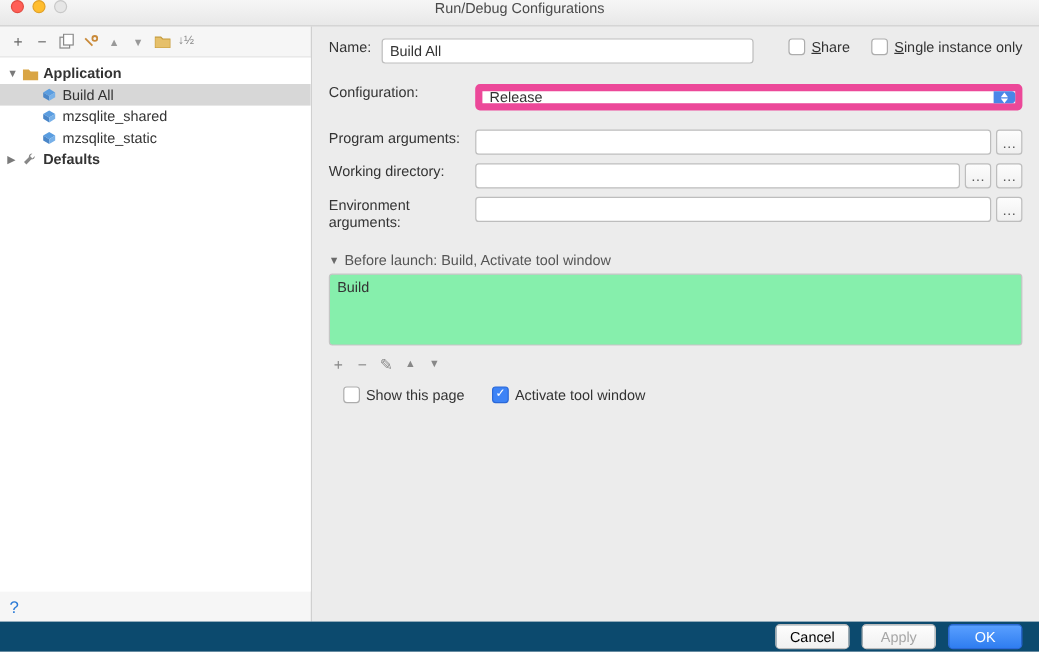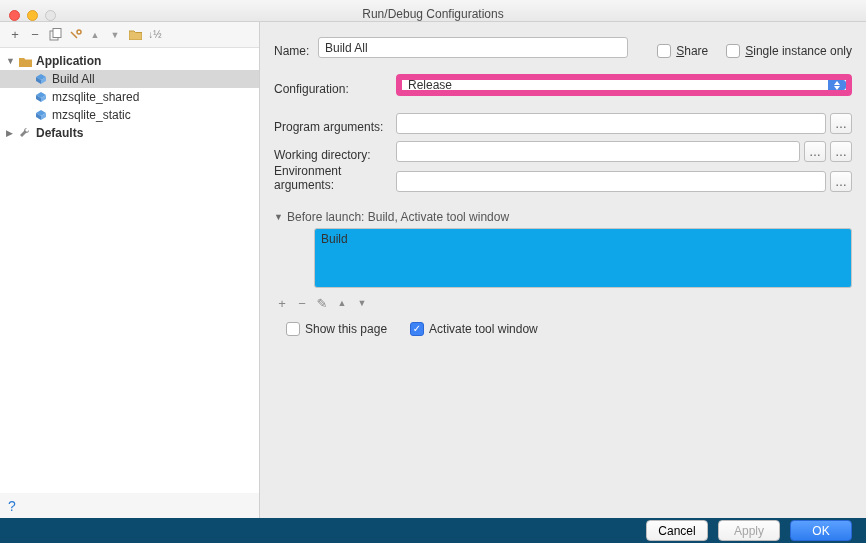--- a/index.html
+++ b/index.html
@@ -1,37 +1,37 @@
 <!DOCTYPE html>
 <html><head>
 <meta charset="utf-8">
 <style>
 * { box-sizing: border-box; margin: 0; padding: 0; }
 body { font-family: -apple-system, "Helvetica Neue", Arial, sans-serif; font-size: 12px; background: #ececec; width: 866px; height: 543px; overflow: hidden; color: #333; }
-.titlebar { height: 22px; display: flex; align-items: flex-end; position: relative; background: linear-gradient(#f6f6f6,#e8e8e8); border-bottom: 1px solid #d0d0d0; }
+.titlebar { height: 22px; display: flex; align-items: flex-start; position: relative; background: linear-gradient(#f6f6f6,#e8e8e8); border-bottom: 1px solid #d0d0d0; }
 .traffic { display: flex; gap: 7px; margin-left: 9px; }
 .tl { width: 11px; height: 11px; border-radius: 50%; }
 .tl.red { background: #ff5f57; border: 1px solid #e24b41; }
 .tl.yellow { background: #ffbd2e; border: 1px solid #e1a128; }
 .tl.green { background: #e6e6e6; border: 1px solid #c8c8c8; }
 .title { position: absolute; left: 0; right: 0; text-align: center; color: #4a4a4a; font-size: 12px; }
 .body { display: flex; height: 496px; }
 .left { width: 260px; border-right: 1px solid #d0d0d0; background: #f6f6f6; display: flex; flex-direction: column; }
 .toolbar { height: 26px; display: flex; align-items: center; gap: 2px; padding: 0 6px; border-bottom: 1px solid #e0e0e0; }
 .tbtn { width: 18px; height: 18px; display: flex; align-items: center; justify-content: center; color: #666; font-size: 13px; cursor: pointer; }
 .tree { flex: 1; background: #fff; padding-top: 4px; overflow: auto; }
 .trow { display: flex; align-items: center; height: 18px; padding-left: 6px; cursor: pointer; }
 .trow.sel { background: #d7d7d7; }
 .twist { width: 12px; color: #7a7a7a; font-size: 9px; }
 .ticon { width: 14px; height: 14px; margin-right: 4px; display: flex; align-items: center; justify-content: center; }
 .tlabel { font-size: 12px; color: #333; }
 .bold { font-weight: 600; }
 .help { height: 25px; display: flex; align-items: center; padding-left: 8px; color: #2a7ad6; font-size: 14px; }
 .right { flex: 1; padding: 10px 14px 0 14px; position: relative; }
-.row { display: flex; align-items: flex-end; min-height: 26px; margin-bottom: 2px; }
+.row { display: flex; align-items: flex-start; min-height: 26px; margin-bottom: 2px; }
 .lbl { width: 122px; color: #333; font-size: 12px; }
 .inp { height: 21px; border: 1px solid #bdbdbd; border-radius: 3px; background: #fff; font-size: 12px; padding: 0 6px; color: #333; }
 .name-inp { width: 310px; }
 .chk { display: flex; align-items: center; gap: 5px; font-size: 12px; color: #333; }
 .chkbox { width: 14px; height: 14px; border: 1px solid #adadad; border-radius: 3px; background: #fff; display: inline-flex; align-items: center; justify-content: center; }
 .chkbox.on { background: #3d83f6; border-color: #2a68d8; }
 .chkbox.on::after { content: "✓"; color: #fff; font-size: 10px; line-height: 1; }
 .combo { height: 22px; border: 1px solid #7aa7e8; border-radius: 4px; background: #fff; display: flex; align-items: center; padding-left: 6px; position: relative; flex: 1; cursor: pointer; box-shadow: 0 0 0 2px rgba(120,160,230,0.25); }
 .combo.plain { border: 6px solid #ec4899; box-shadow: none; }
 .combo .arr { position: absolute; right: 0; top: 0; bottom: 0; width: 18px; background: #4a86e8; border-radius: 0 3px 3px 0; display: flex; flex-direction: column; align-items: center; justify-content: center; gap: 1px; }
@@ -39,21 +39,21 @@
 .combo .arr::after { content: ""; border-left: 3px solid transparent; border-right: 3px solid transparent; border-top: 4px solid #fff; }
 .combo.dis { background: #f1f1f1; color: #8a8a8a; }
 .combo.dis .arr { background: #4a86e8; }
 .ticon-blue { color: #3a7fd5; font-size: 10px; margin-right: 4px; }
 .rowgap { height: 10px; }
 .ell { width: 22px; height: 21px; border: 1px solid #bdbdbd; border-radius: 3px; background: linear-gradient(#fdfdfd,#f0f0f0); margin-left: 4px; display: flex; align-items: center; justify-content: center; cursor: pointer; color: #555; }
 .flexfill { flex: 1; }
 .section { margin-top: 18px; }
 .sect-h { display: flex; align-items: center; color: #555; font-size: 12px; margin-bottom: 4px; }
 .sect-h .twist { color: #6a6a6a; width: 10px; margin-right: 3px; }
-.listbox { border: 1px solid #c5c5c5; background: #0ea5e9; height: 60px; border-radius: 3px; margin-left: 40px; }
+.listbox { border: 1px solid #c5c5c5; background: #86efac; height: 60px; border-radius: 3px; }
 .listbox .item { padding: 3px 6px; font-size: 12px; color: #333; }
 .lb-toolbar { display: flex; gap: 4px; margin-top: 6px; }
 .lb-toolbar .tbtn { color: #888; width: 16px; }
 .bottom { position: absolute; left: 0; right: 0; bottom: 0; height: 25px; display: flex; align-items: center; justify-content: flex-end; gap: 10px; padding: 0 14px; background: #0c4a6e; }
 .btn { height: 21px; min-width: 62px; border: 1px solid #bdbdbd; border-radius: 4px; background: linear-gradient(#fdfdfd,#f1f1f1); font-size: 12px; cursor: pointer; padding: 0 10px; }
 .btn.primary { background: linear-gradient(#5aa0ff,#2f7df0); border-color: #2a68d8; color: #fff; }
 .btn.dis { color: #a6a6a6; }
 .underline-first::first-letter { text-decoration: underline; }
 svg { display: block; }
 .folder-ic { fill: #d9a544; }

